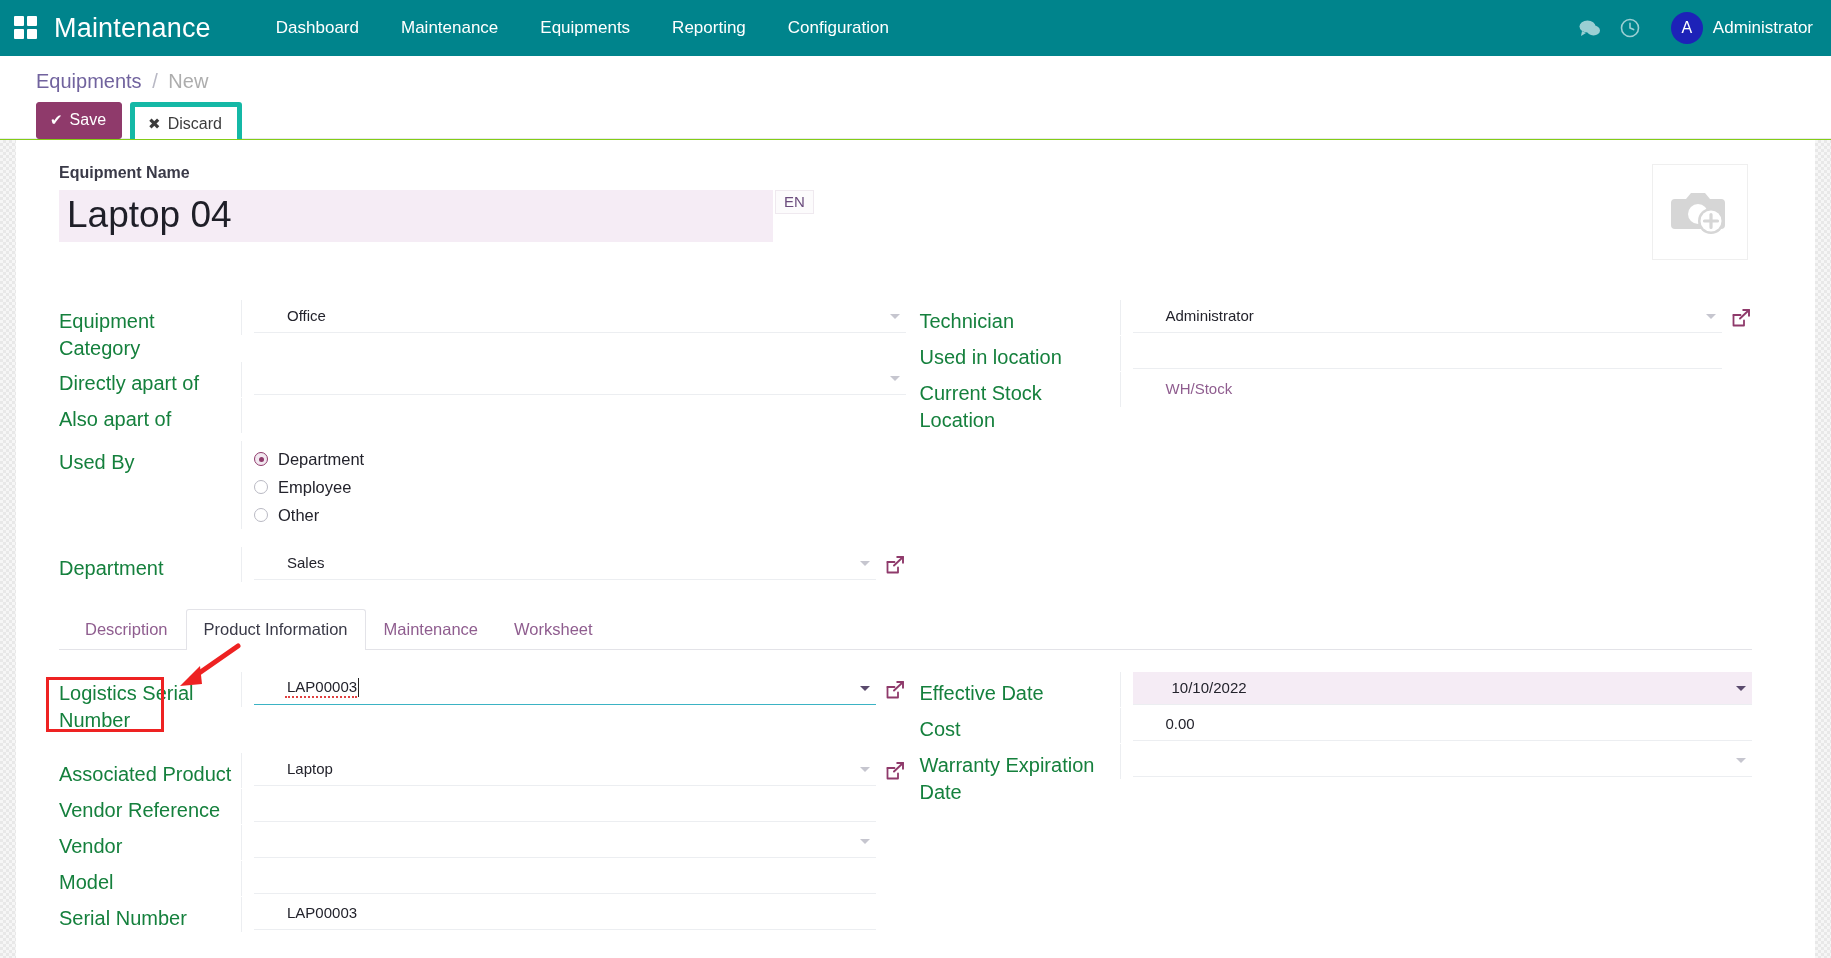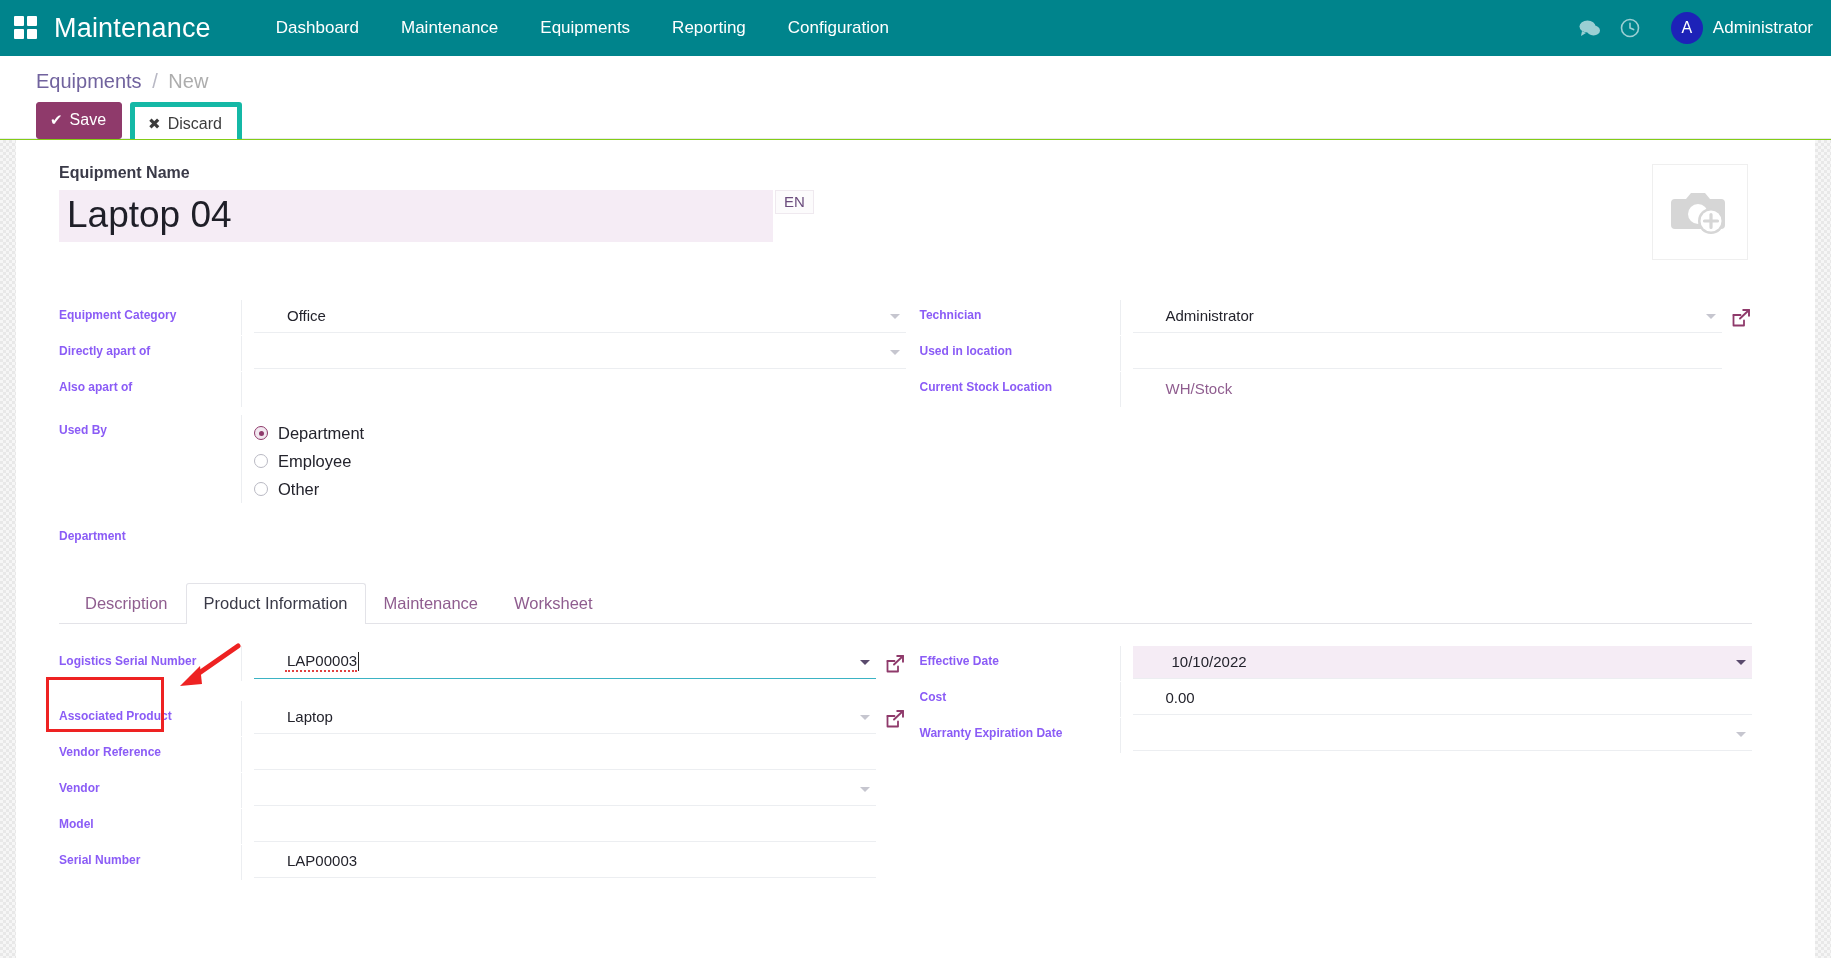--- a/index.html
+++ b/index.html
@@ -183,23 +183,23 @@
   .col-right { padding-left: 14px; }
   .frow {
     display: flex;
     align-items: flex-start;
     min-height: 35px;
     margin-bottom: 1px;
   }
   .flabel {
     width: 182px;
     flex: 0 0 182px;
-    color: #8b5cf6;
-    font-size: 12px;
-    font-weight: bold;
+    color: #15803d;
+    font-size: 20px;
+    font-weight: normal;
     padding-top: 8px;
     line-height: 1.33;
   }
   .flabel.wide { width: 200px; flex: 0 0 200px; }
   .fcell {
     flex: 1;
     border-left: 1px solid #eceef1;
     padding-left: 12px;
     min-height: 35px;
     display: flex;
@@ -450,45 +450,59 @@
               <div class="radio-line">
                 <span class="radio"></span>
                 <span class="radio-label">Other</span>
               </div>
             </div>
           </div>
         </div>
 
         <div class="frow" style="margin-top:18px;">
           <div class="flabel">Department</div>
-        </div>
-
-      </div>
-
-      <div class="col col-right">
-
-
-        <div class="frow">
-          <div class="flabel wide">Technician</div>
           <div class="fcell">
             <div class="finput">
-              <span class="fval">Administrator</span>
+              <span class="fval">Sales</span>
               <span class="caret"></span>
             </div>
             <span class="ext-link">
               <svg width="22" height="22" viewBox="0 0 22 22">
                 <path d="M3.5 8 v10.5 h10.5 v-5" fill="none" stroke="#8f3a6b" stroke-width="1.8" stroke-linecap="round" stroke-linejoin="round"></path>
                 <path d="M3.5 8 h7" fill="none" stroke="#8f3a6b" stroke-width="1.8" stroke-linecap="round"></path>
                 <path d="M10 11.5 L19 3" fill="none" stroke="#8f3a6b" stroke-width="1.9" stroke-linecap="round"></path>
                 <path d="M13.2 3 H19 V8.8" fill="none" stroke="#8f3a6b" stroke-width="1.9" stroke-linecap="round" stroke-linejoin="round"></path>
               </svg>
             </span>
           </div>
         </div>
 
+      </div>
+
+      <div class="col col-right">
+
+
+        <div class="frow">
+          <div class="flabel wide">Technician</div>
+          <div class="fcell">
+            <div class="finput">
+              <span class="fval">Administrator</span>
+              <span class="caret"></span>
+            </div>
+            <span class="ext-link">
+              <svg width="22" height="22" viewBox="0 0 22 22">
+                <path d="M3.5 8 v10.5 h10.5 v-5" fill="none" stroke="#8f3a6b" stroke-width="1.8" stroke-linecap="round" stroke-linejoin="round"></path>
+                <path d="M3.5 8 h7" fill="none" stroke="#8f3a6b" stroke-width="1.8" stroke-linecap="round"></path>
+                <path d="M10 11.5 L19 3" fill="none" stroke="#8f3a6b" stroke-width="1.9" stroke-linecap="round"></path>
+                <path d="M13.2 3 H19 V8.8" fill="none" stroke="#8f3a6b" stroke-width="1.9" stroke-linecap="round" stroke-linejoin="round"></path>
+              </svg>
+            </span>
+          </div>
+        </div>
+
         <div class="frow">
           <div class="flabel wide">Used in location</div>
           <div class="fcell">
             <div class="finput">
               <span class="fval"></span>
             </div>
             <span class="ext-link"></span>
           </div>
         </div>
 

